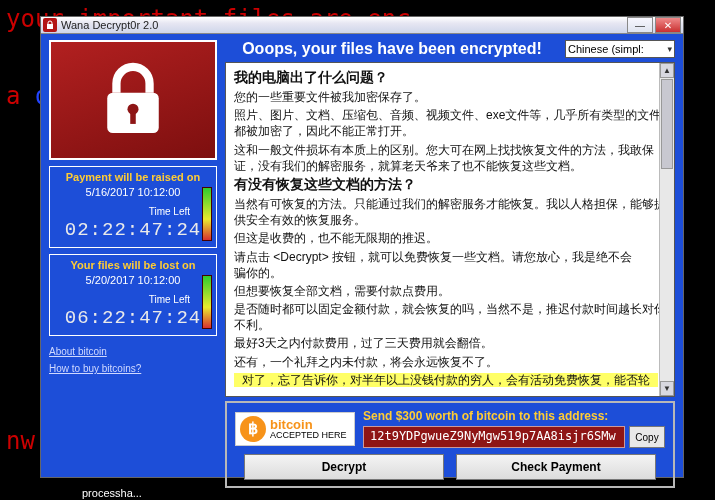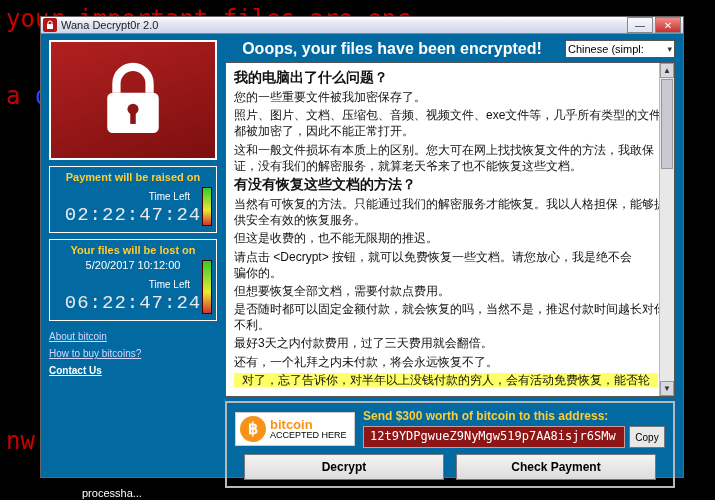--- a/index.html
+++ b/index.html
@@ -18,21 +18,21 @@
     line-height: 1.6;
     white-space: pre;
     padding: 0 6px;
     z-index: 0;
   }
   .bg-text .blue { color: #2244ff; }
   .window {
     position: absolute;
     left: 40px; top: 16px;
     width: 644px; height: 462px;
-    background: #0369a1;
+    background: #1d4ed8;
     border: 1px solid #666;
     z-index: 1;
     display: flex; flex-direction: column;
   }
   .titlebar {
     height: 20px;
     background: linear-gradient(#fff,#e6e6f2 40%,#cfd6ea);
     border-bottom: 1px solid #888;
     display: flex; align-items: center;
     padding: 0 2px;
@@ -197,37 +197,37 @@
           <svg viewBox="0 0 100 100">
             <rect x="22" y="42" width="56" height="44" rx="6" fill="#fff"></rect>
             <path d="M32 42 v-10 a18 18 0 0 1 36 0 v10" fill="none" stroke="#fff" stroke-width="9"></path>
             <circle cx="50" cy="60" r="6" fill="#8e1515"></circle>
             <rect x="47" y="62" width="6" height="14" fill="#8e1515"></rect>
           </svg>
         </div>
 
         <div class="timer-box">
           <div class="heading">Payment will be raised on</div>
+          <div class="date">5/16/2017 10:12:00</div>
           <div class="tl">Time Left</div>
           <div class="digits">02:22:47:24</div>
           <div class="bar"></div>
         </div>
 
         <div class="timer-box">
           <div class="heading">Your files will be lost on</div>
           <div class="date">5/20/2017 10:12:00</div>
           <div class="tl">Time Left</div>
           <div class="digits">06:22:47:24</div>
           <div class="bar"></div>
         </div>
 
         <div class="links">
           <a>About bitcoin</a>
           <a>How to buy bitcoins?</a>
-          <a class="contact">Contact Us</a>
         </div>
       </div>
 
       <div class="right-col">
         <div class="headline-row">
           <div class="headline">Ooops, your files have been encrypted!</div>
           <div class="lang-select">
             <span>Chinese (simpl:</span>
             <span class="arrow">▾</span>
           </div>

